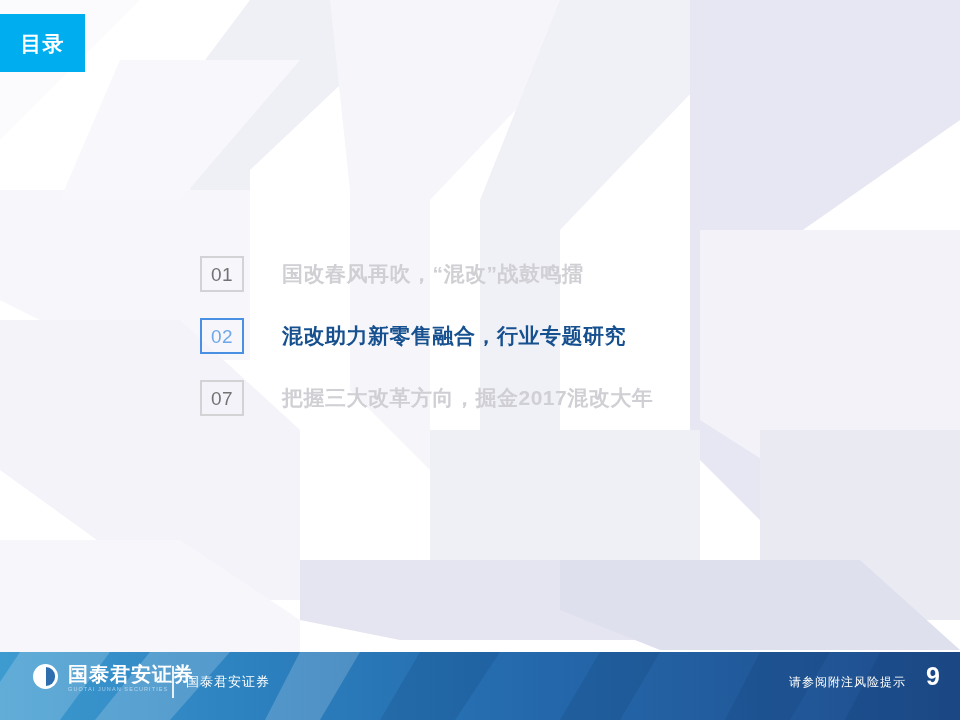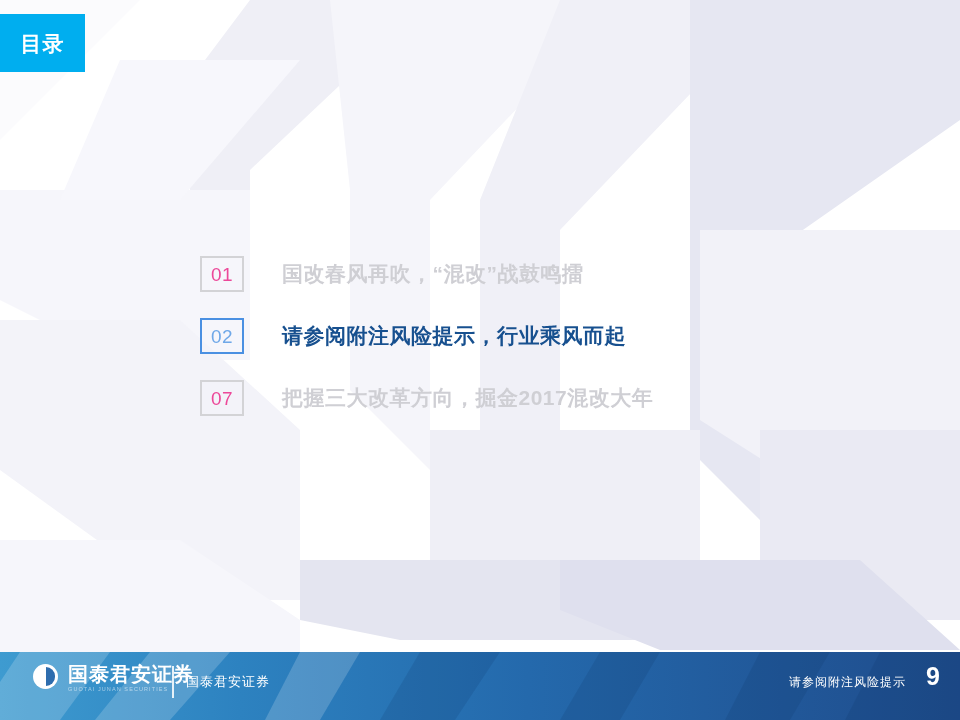--- a/index.html
+++ b/index.html
@@ -63,21 +63,21 @@
     height: 36px;
     box-sizing: border-box;
     border: 2px solid #D3D3D6;
     display: flex;
     align-items: center;
     justify-content: center;
     flex: 0 0 auto;
   }
   .toc-num {
     font-size: 19px;
-    color: #ec4899;
+    color: #737373;
     font-weight: normal;
     line-height: 1;
     letter-spacing: 0.5px;
   }
   .toc-text {
     margin-left: 38px;
     font-size: 21px;
     font-weight: bold;
     color: #CFCFD4;
     letter-spacing: 0.5px;
@@ -227,21 +227,21 @@
       <div class="toc-num-box">
         <span class="toc-num">01</span>
       </div>
       <span class="toc-text">国改春风再吹，“混改”战鼓鸣擂</span>
     </div>
 
     <div class="toc-item active">
       <div class="toc-num-box">
         <span class="toc-num">02</span>
       </div>
-      <span class="toc-text">请参阅附注风险提示，行业乘风而起</span>
+      <span class="toc-text">混改助力新零售融合，行业专题研究</span>
     </div>
 
     <div class="toc-item">
       <div class="toc-num-box">
         <span class="toc-num">07</span>
       </div>
       <span class="toc-text">把握三大改革方向，掘金2017混改大年</span>
     </div>
 
   </div>

